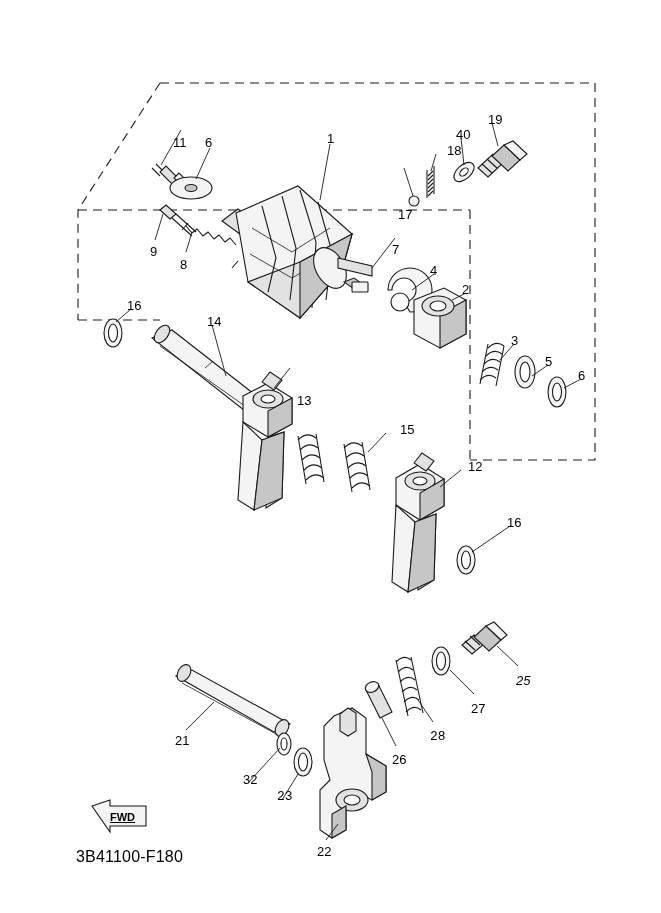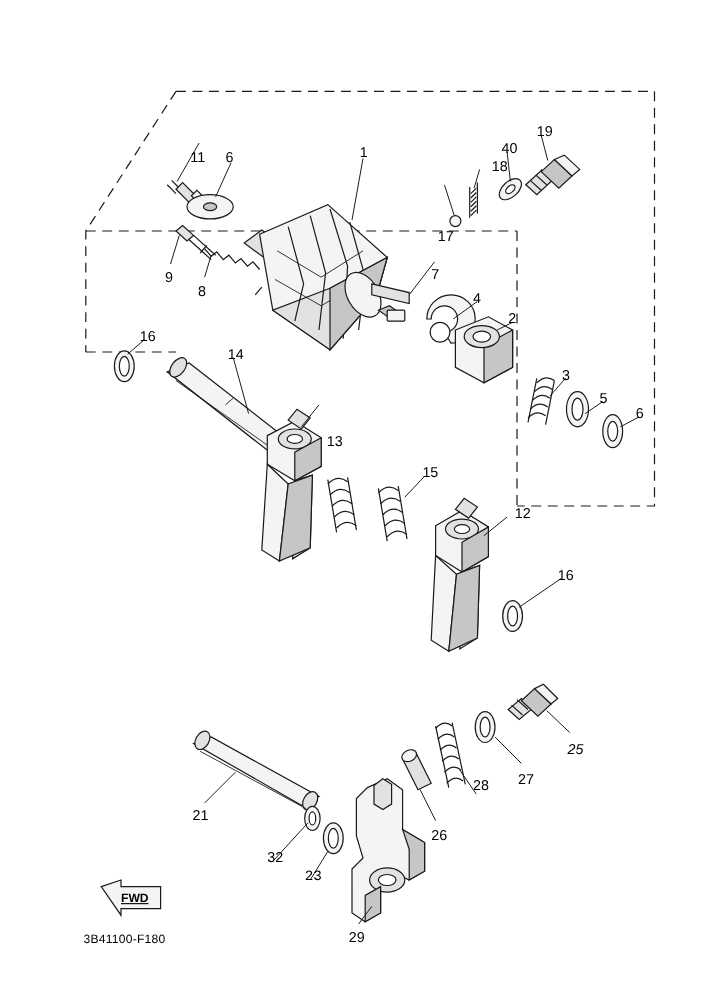--- a/index.html
+++ b/index.html
@@ -30,21 +30,21 @@
     font-size: 13px;
     color: #000000;
     white-space: nowrap;
     line-height: 1;
   }
   #diagram-code {
     position: absolute;
     left: 76px;
     top: 848px;
     font-family: "Liberation Sans", sans-serif;
-    font-size: 11px;
+    font-size: 16px;
     letter-spacing: 0.2px;
     color: #000000;
   }
   #fwd-label {
     position: absolute;
     left: 110px;
     top: 811px;
     font-family: "Liberation Sans", sans-serif;
     font-size: 11px;
     font-weight: bold;
@@ -307,32 +307,32 @@
   <div class="callout" style="left:545px; top:355px;">5</div>
   <div class="callout" style="left:578px; top:369px;">6</div>
   <div class="callout" style="left:392px; top:243px;">7</div>
   <div class="callout" style="left:180px; top:258px;">8</div>
   <div class="callout" style="left:150px; top:245px;">9</div>
   <div class="callout" style="left:205px; top:136px;">6</div>
   <div class="callout" style="left:173px; top:118px;margin-top:18px;">11</div>
   <div class="callout" style="left:468px; top:460px;">12</div>
   <div class="callout" style="left:297px; top:358px;margin-top:36px;">13</div>
   <div class="callout" style="left:207px; top:315px;">14</div>
-  <div class="callout" style="left:384px; top:423px;">15</div>
+  <div class="callout" style="left:400px; top:423px;">15</div>
   <div class="callout" style="left:127px; top:299px;">16</div>
   <div class="callout" style="left:507px; top:516px;">16</div>
   <div class="callout" style="left:398px; top:160px;margin-top:48px;">17</div>
   <div class="callout" style="left:431px; top:144px;margin-left:16px;">18</div>
   <div class="callout" style="left:488px; top:113px;">19</div>
   <div class="callout" style="left:456px; top:128px;">40</div>
   <div class="callout" style="left:175px; top:734px;">21</div>
-  <div class="callout" style="left:317px; top:845px;">29</div>
+  <div class="callout" style="left:317px; top:845px;">22</div>
   <div class="callout" style="left:277px; top:790px;font-family:Liberation Mono, monospace;">23</div>
   <div class="callout" style="left:243px; top:773px;">32</div>
   <div class="callout" style="left:516px; top:674px;font-style:italic;">25</div>
   <div class="callout" style="left:392px; top:753px;">26</div>
   <div class="callout" style="left:471px; top:702px;">27</div>
-  <div class="callout" style="left:430px; top:707px;">28</div>
+  <div class="callout" style="left:430px; top:730px;font-family:Liberation Mono, monospace;">28</div>
 
   <div id="fwd-label">FWD</div>
   <div id="diagram-code">3B41100-F180</div>
 
 </div>
 
 </body></html>

